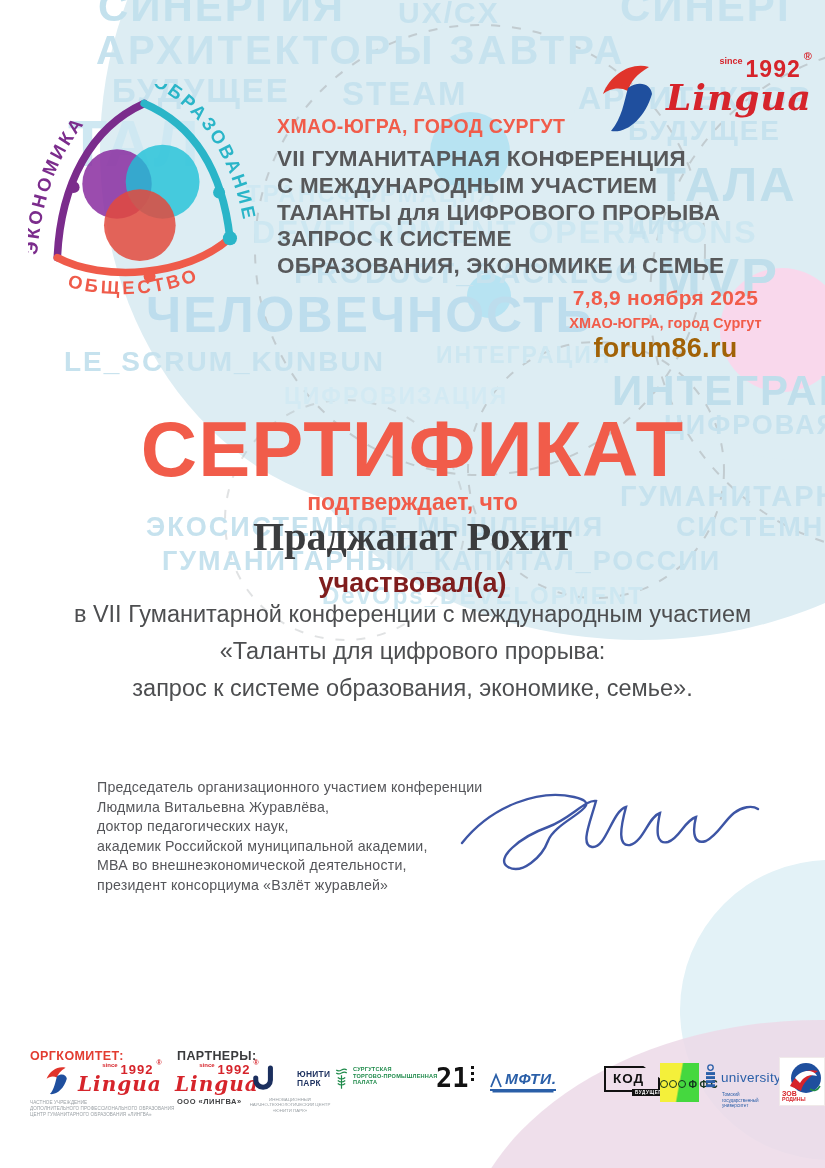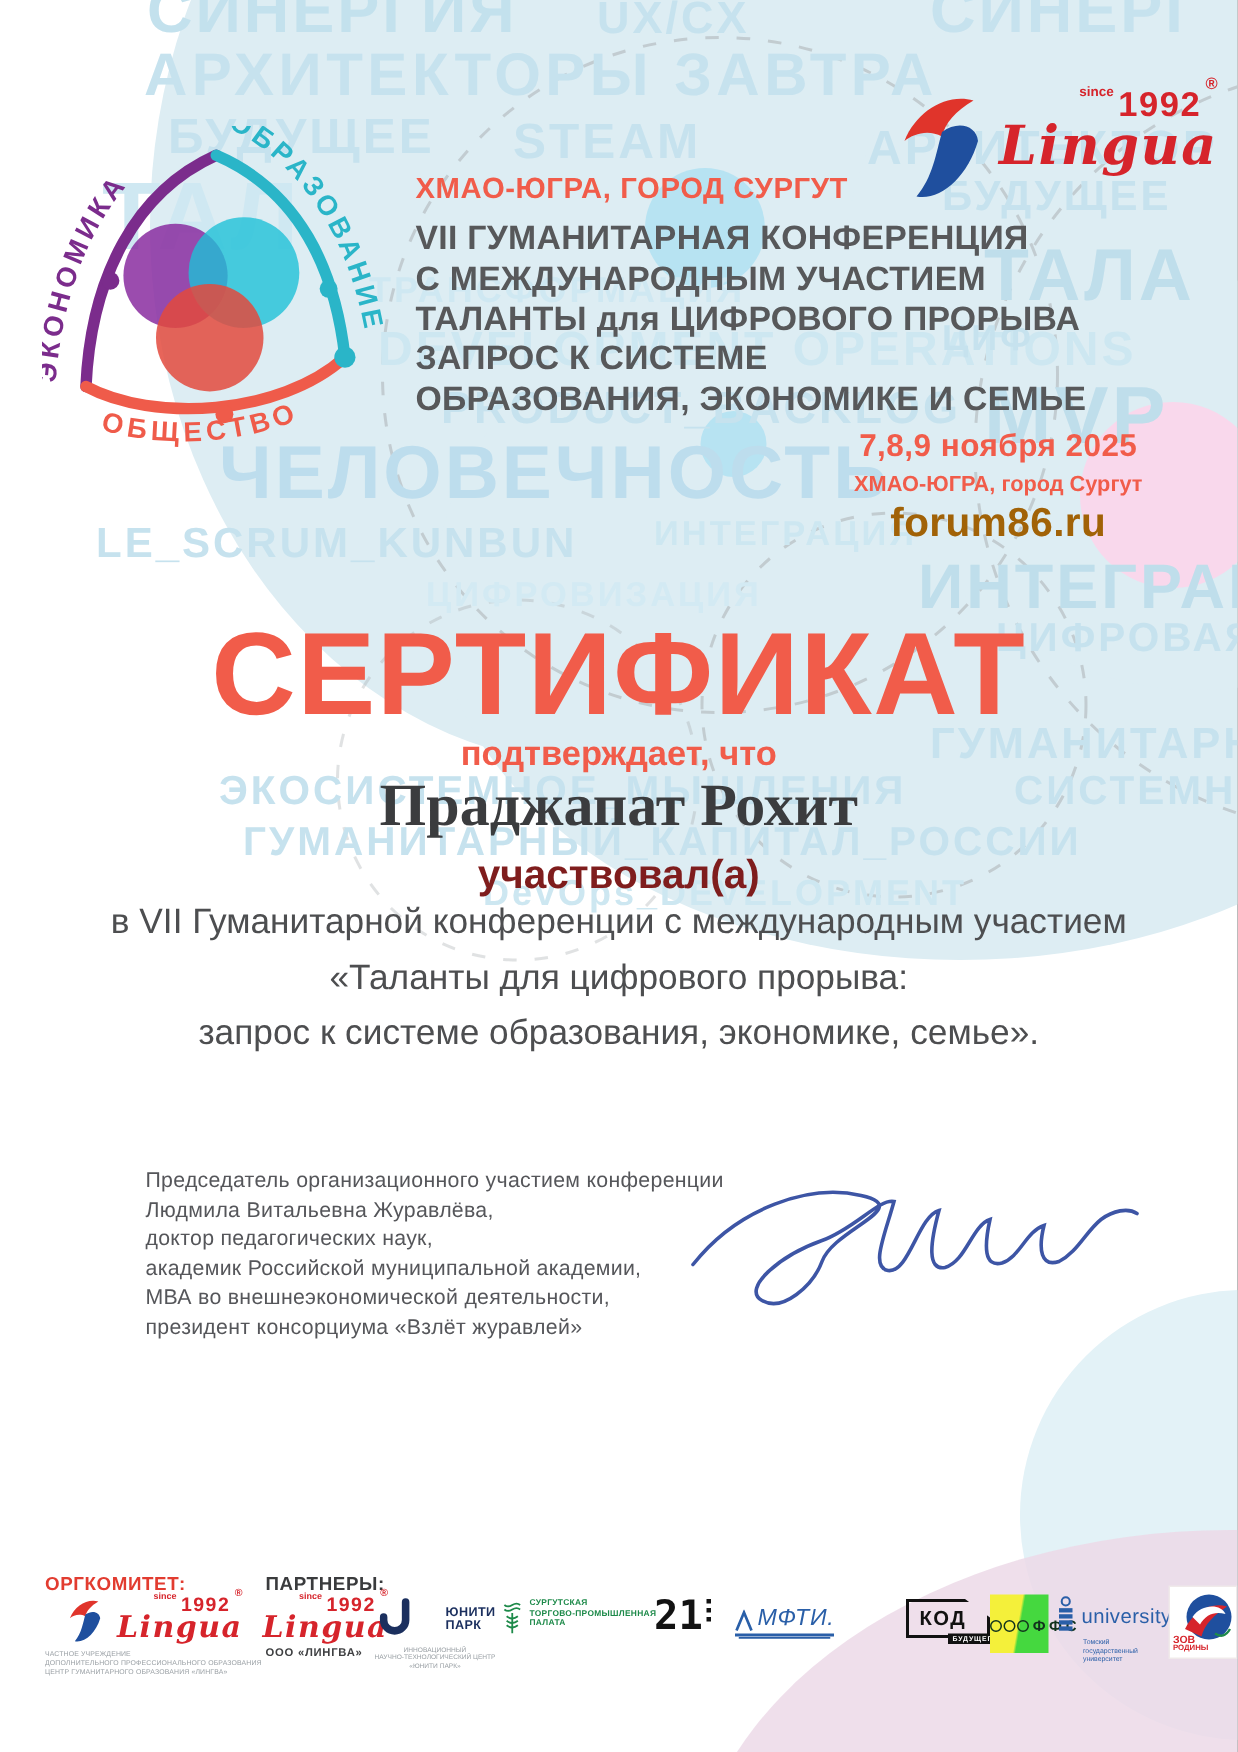--- a/index.html
+++ b/index.html
@@ -88,21 +88,21 @@
   .uniti-name{font-size:8.4px;font-weight:800;color:var(--navy);line-height:9px;letter-spacing:.3px}
   #uniti-sub{left:246px;top:1097px;width:88px;text-align:center;font-size:4.4px;line-height:5.4px;color:#9aa0a5}
   #stpp{left:334px;top:1066px;display:flex;gap:4px;align-items:flex-start}
   .stpp-line{font-size:5.6px;line-height:6.6px;font-weight:700;color:var(--green);letter-spacing:.2px}
   #school21{left:436px;top:1062px;font-family:"DejaVu Sans Mono","Liberation Mono",monospace;
     font-size:27px;font-weight:900;color:#121212;letter-spacing:0}
   #school21 .dots{display:inline-block;width:3px;height:3px;background:#121212;vertical-align:top;margin:4px 0 0 2px;
     box-shadow:0 6px 0 #121212,0 12px 0 #121212}
   #mfti{left:490px;top:1070px;display:flex;align-items:flex-end;gap:3px;border-bottom:2px solid var(--mfti-blue);
     padding-bottom:1px;box-shadow:0 4px 0 -2.5px var(--mfti-blue)}
-  #mfti .mfti-text{font-size:15.5px;font-weight:400;font-style:italic;color:var(--mfti-blue);letter-spacing:.5px}
+  #mfti .mfti-text{font-size:15.5px;font-weight:700;font-style:italic;color:var(--mfti-blue);letter-spacing:.5px}
   #kod{left:604px;top:1066px;border:2.5px solid #111;clip-path:polygon(0 0,70% 0,100% 48%,100% 100%,0 100%);
     padding:3px 14px 4px 7px;font-size:13.5px;font-weight:800;color:#111;letter-spacing:1px;background:transparent}
   #kod-chip{left:632px;top:1089px;background:#111;color:#fff;font-size:4.6px;padding:1px 3px;letter-spacing:.6px;font-weight:700}
   #ffs{left:660px;top:1063px;width:39px;height:39px;background:linear-gradient(100deg,#f4f03a 48%,#45d83f 52%);
     display:flex;flex-direction:row;align-items:center;justify-content:space-between;padding:3px 0 0}
   #ffs .rings{display:flex;gap:1px}
   #ffs .rings i{width:8px;height:8px;border:1.4px solid #11331d;border-radius:50%;display:block}
   #ffs .ffs-label{font-size:10px;font-weight:800;color:#11331d;letter-spacing:2.5px;text-indent:2.5px}
   #ffs .bar{width:100%;height:5px;background:#11331d}
   #univ{left:704px;top:1064px}

